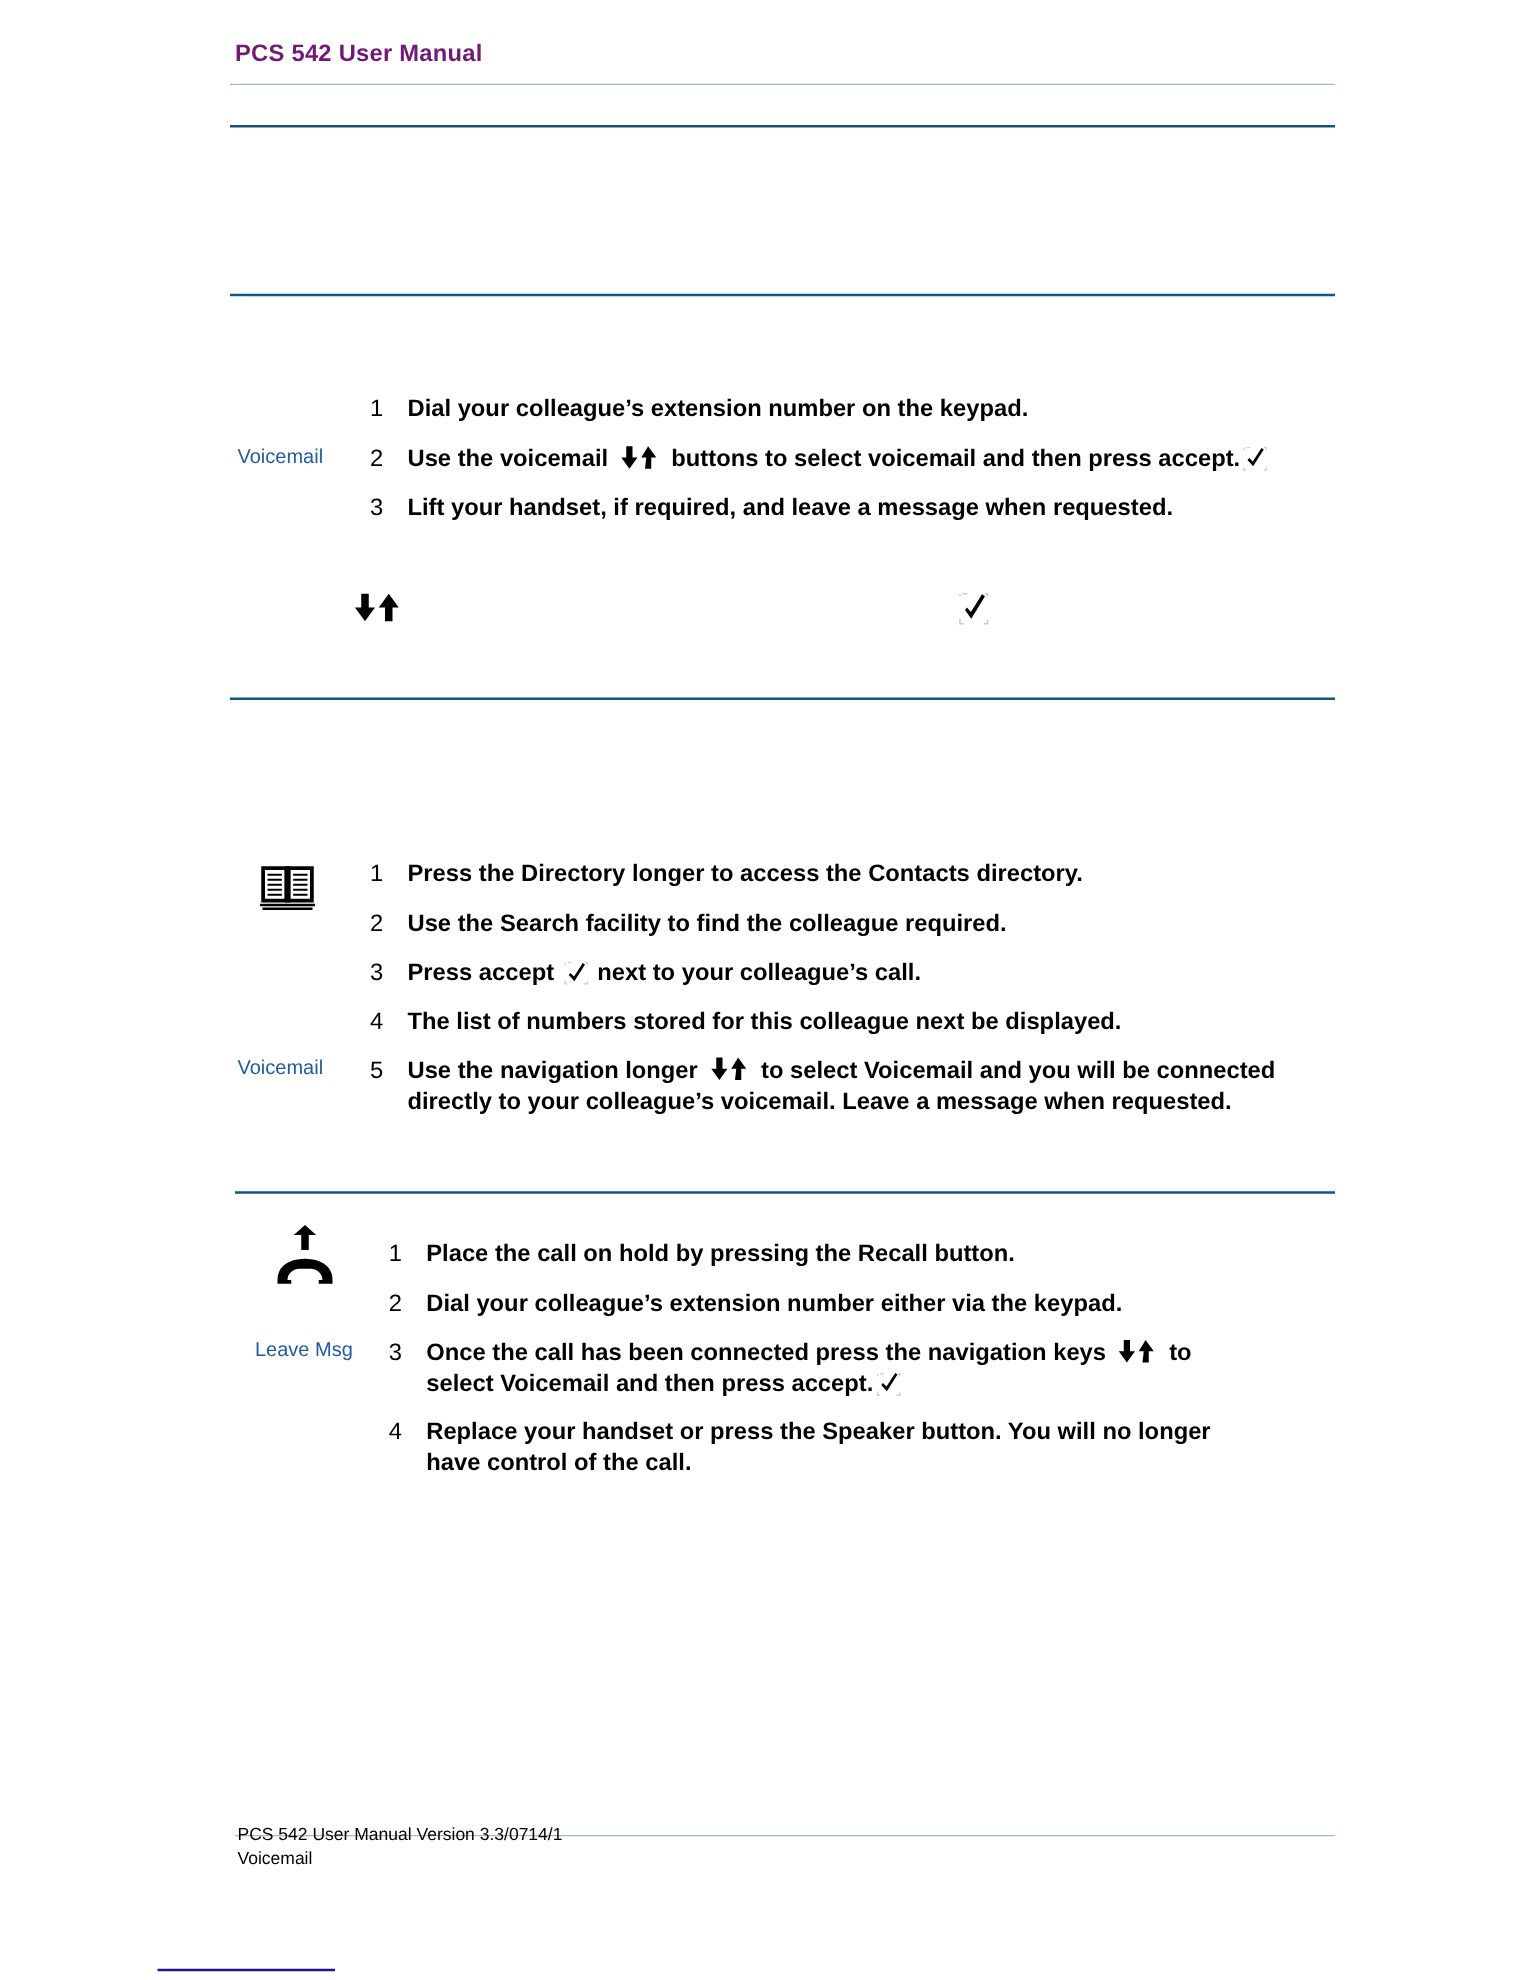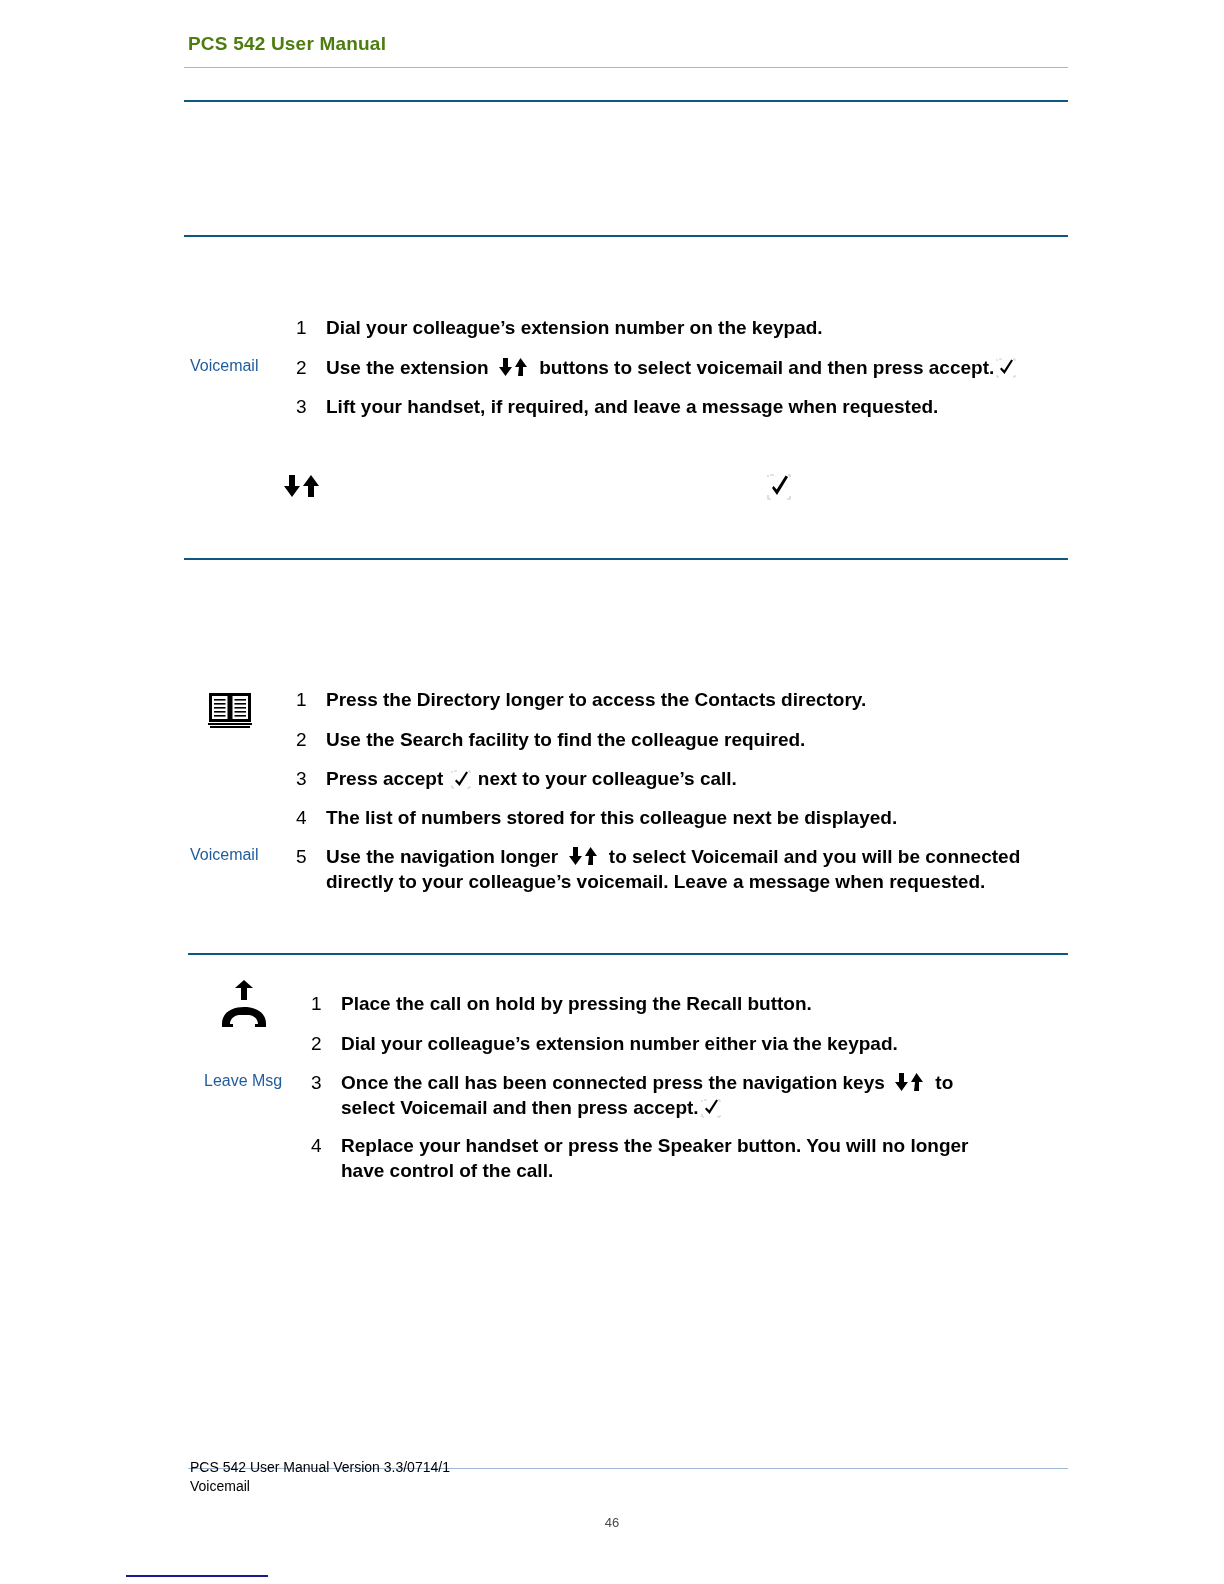--- a/index.html
+++ b/index.html
@@ -22,21 +22,21 @@
     inset: 0;
   }
 
   
   .header-title {
     position: absolute;
     left: 188px;
     top: 33px;
     font-size: 19px;
     font-weight: bold;
-    color: #4d7c0f;
+    color: #701a75;
     letter-spacing: 0.2px;
     white-space: nowrap;
   }
   .rule {
     position: absolute;
     background: #1a6087;
   }
   .rule-header-thin {
     left: 184px;
     top: 67px;
@@ -213,21 +213,21 @@
 
     <div class="side-label" style="left:190px; top:357px;">Voicemail</div>
 
     <div class="step" style="left:296px; top:315px; width:760px;">
       <span class="step-num">1</span>
       <span class="step-text"><span>Dial your colleague’s extension number on the keypad.</span></span>
     </div>
 
     <div class="step" style="left:296px; top:355px; width:770px;">
       <span class="step-num">2</span>
-      <span class="step-text"><span>Use the extension </span><span class="nav-arrows ico-inline"><svg viewBox="0 0 36 20">
+      <span class="step-text"><span>Use the voicemail </span><span class="nav-arrows ico-inline"><svg viewBox="0 0 36 20">
               <path d="M7 1 h5 v9 h4 l-6.5 9 L3 10 h4 z" fill="#000"></path>
               <path d="M22 19 h5 v-9 h4 l-6.5 -9 L19 10 h4 z" fill="#000"></path>
             </svg></span><span> buttons to select voicemail and then press accept.</span><span class="check-ico ico-inline"><svg viewBox="0 0 20 20">
               <path d="M3 1 h3 M1 3 v-2 M17 1 h2 v2 M1 17 v2 h2 M17 19 h2 v-2" stroke="#cccccc" stroke-width="1" fill="none"></path>
               <path d="M4 11 L8.5 16 L17 2.5 L15.2 1.4 L8.2 12.2 L5.4 9.4 z" fill="#000"></path>
             </svg></span></span>
     </div>
 
     <div class="step" style="left:296px; top:394px; width:770px;">
       <span class="step-num">3</span>
@@ -351,17 +351,16 @@
       <span class="step-num">4</span>
       <span class="step-text"><span>Replace your handset or press the Speaker button.  You will no longer have control of the call.</span></span>
     </div>
   </div>
 
   <div class="blank-zone" style="left:188px; top:1200px; width:880px; height:265px;"></div>
 
   <div class="rule rule-footer"></div>
   <div class="footer-line footer-a">Voicemail</div>
   <div class="footer-line footer-b">PCS 542 User Manual Version 3.3/0714/1</div>
-  <div class="page-number">46</div>
 
   <div class="rule rule-bottom-mark"></div>
 
 </div>
 
 </body></html>

